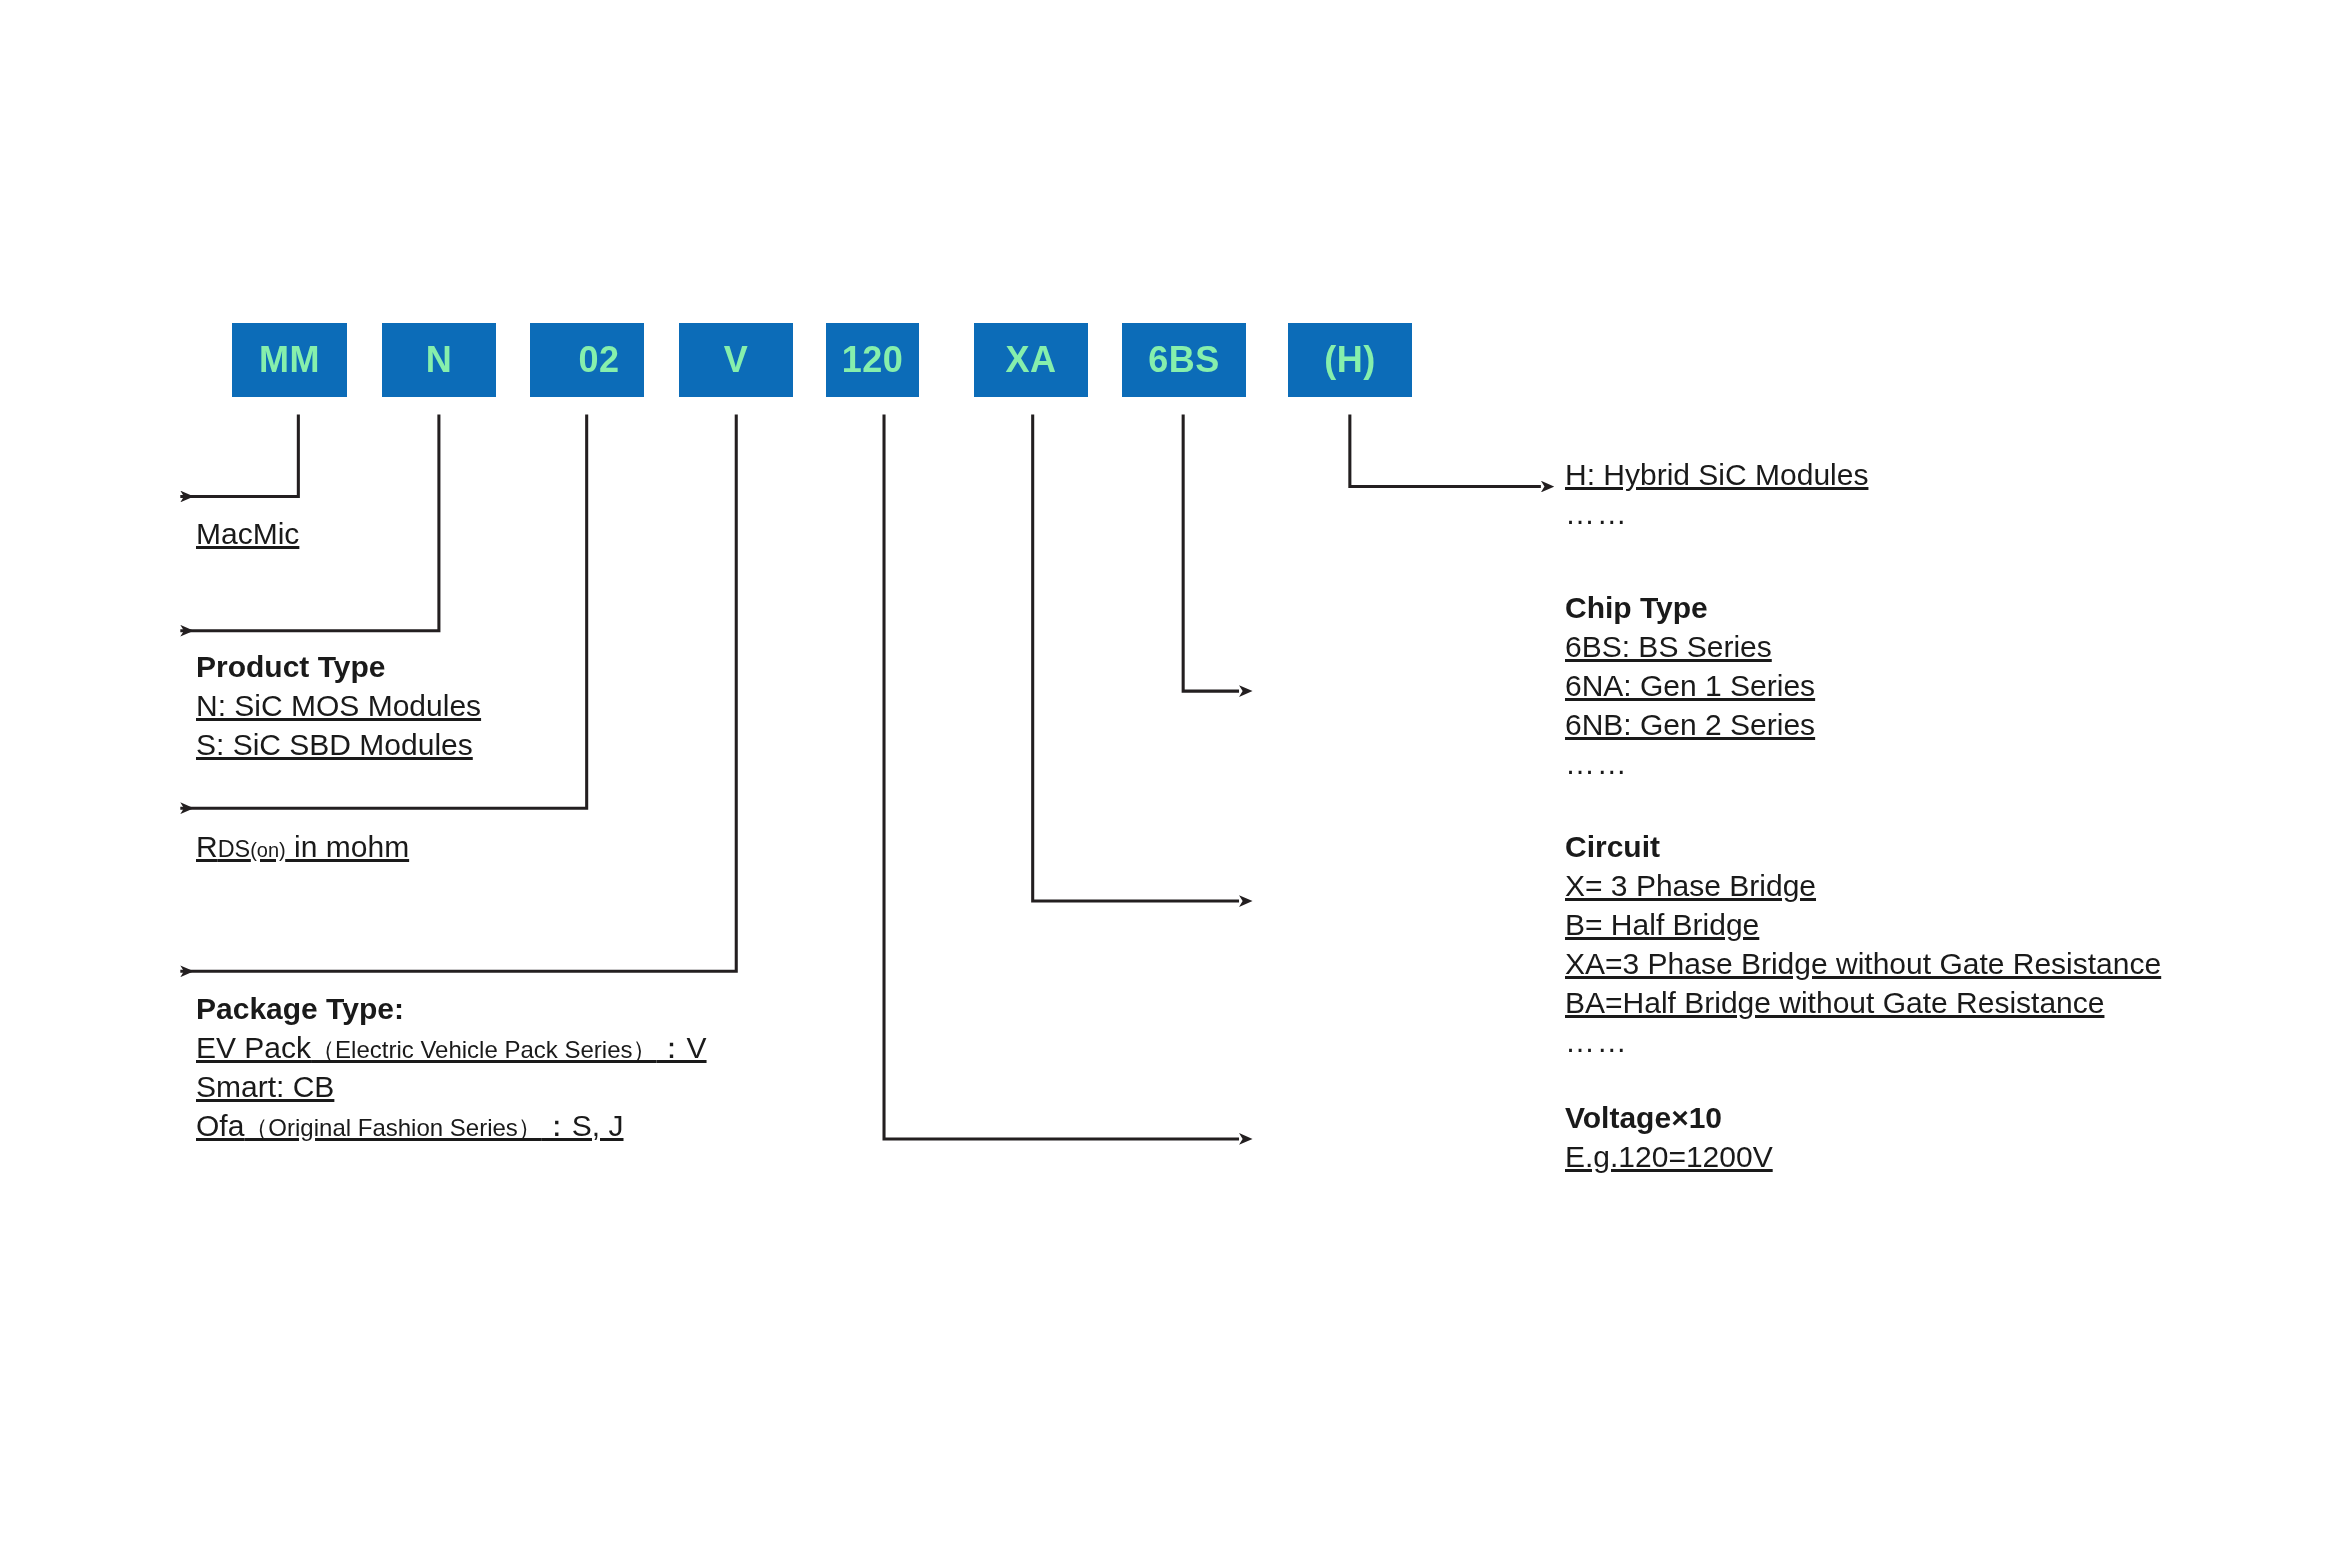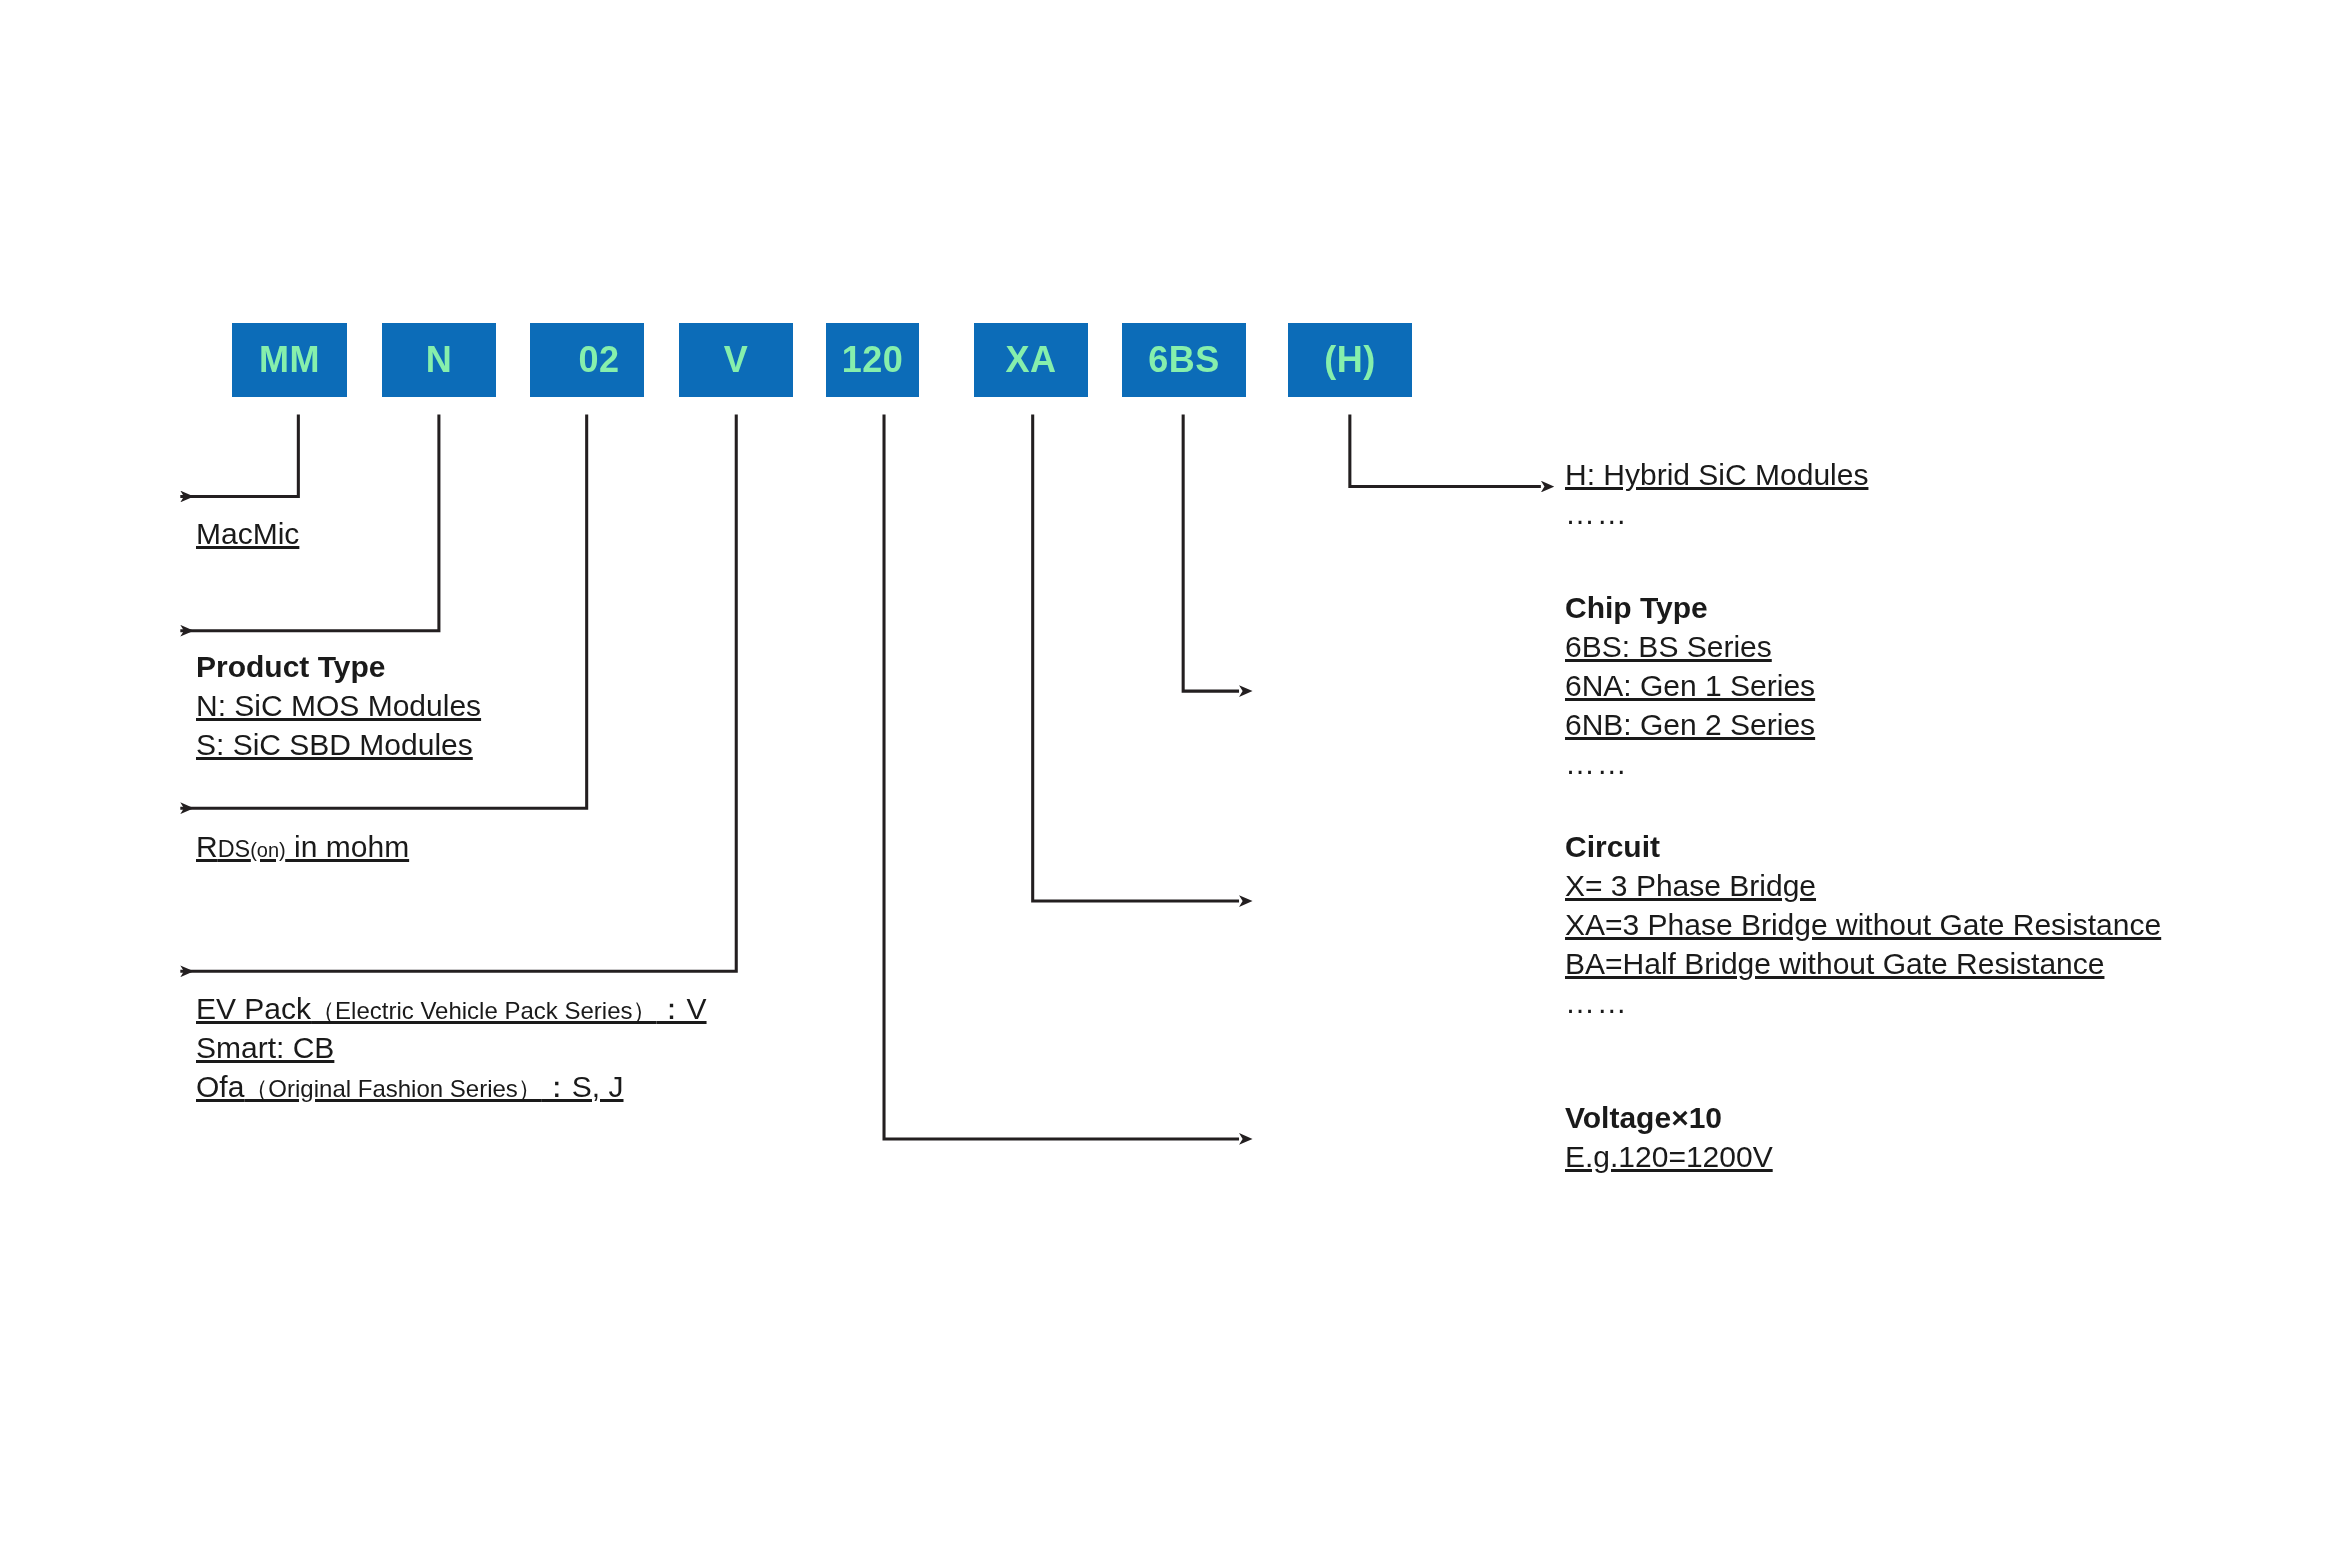--- a/index.html
+++ b/index.html
@@ -93,20 +93,21 @@
     <div class="hd">Product Type</div>
     <div class="ln">N: SiC MOS Modules</div>
     <div class="ln">S: SiC SBD Modules</div>
   </div>
 
   <div class="tblock rds" style="left:196px;top:827px;">
     <div class="ln"><span>R</span><span class="ds">DS</span><span class="sub">(on)</span><span> in mohm</span></div>
   </div>
 
   <div class="tblock" style="left:196px;top:989px;">
+    <div class="hd">Package Type:</div>
     <div class="ln"><span>EV Pack</span><span class="sm">（Electric Vehicle Pack Series）</span><span>：V</span></div>
     <div class="ln">Smart: CB</div>
     <div class="ln"><span>Ofa</span><span class="sm">（Original Fashion Series）</span><span>：S, J</span></div>
   </div>
 
   <div class="tblock" style="left:1565px;top:455px;">
     <div class="ln">H: Hybrid SiC Modules</div>
     <div class="dots">……</div>
   </div>
 
@@ -114,20 +115,21 @@
     <div class="hd">Chip Type</div>
     <div class="ln">6BS: BS Series</div>
     <div class="ln">6NA: Gen 1 Series</div>
     <div class="ln">6NB: Gen 2 Series</div>
     <div class="dots">……</div>
   </div>
 
   <div class="tblock" style="left:1565px;top:827px;">
     <div class="hd">Circuit</div>
     <div class="ln">X= 3 Phase Bridge</div>
+    <div class="ln">B= Half Bridge</div>
     <div class="ln">XA=3 Phase Bridge without Gate Resistance</div>
     <div class="ln">BA=Half Bridge without Gate Resistance</div>
     <div class="dots">……</div>
   </div>
 
   <div class="tblock" style="left:1565px;top:1098px;">
     <div class="hd">Voltage×10</div>
     <div class="ln">E.g.120=1200V</div>
   </div>
 

